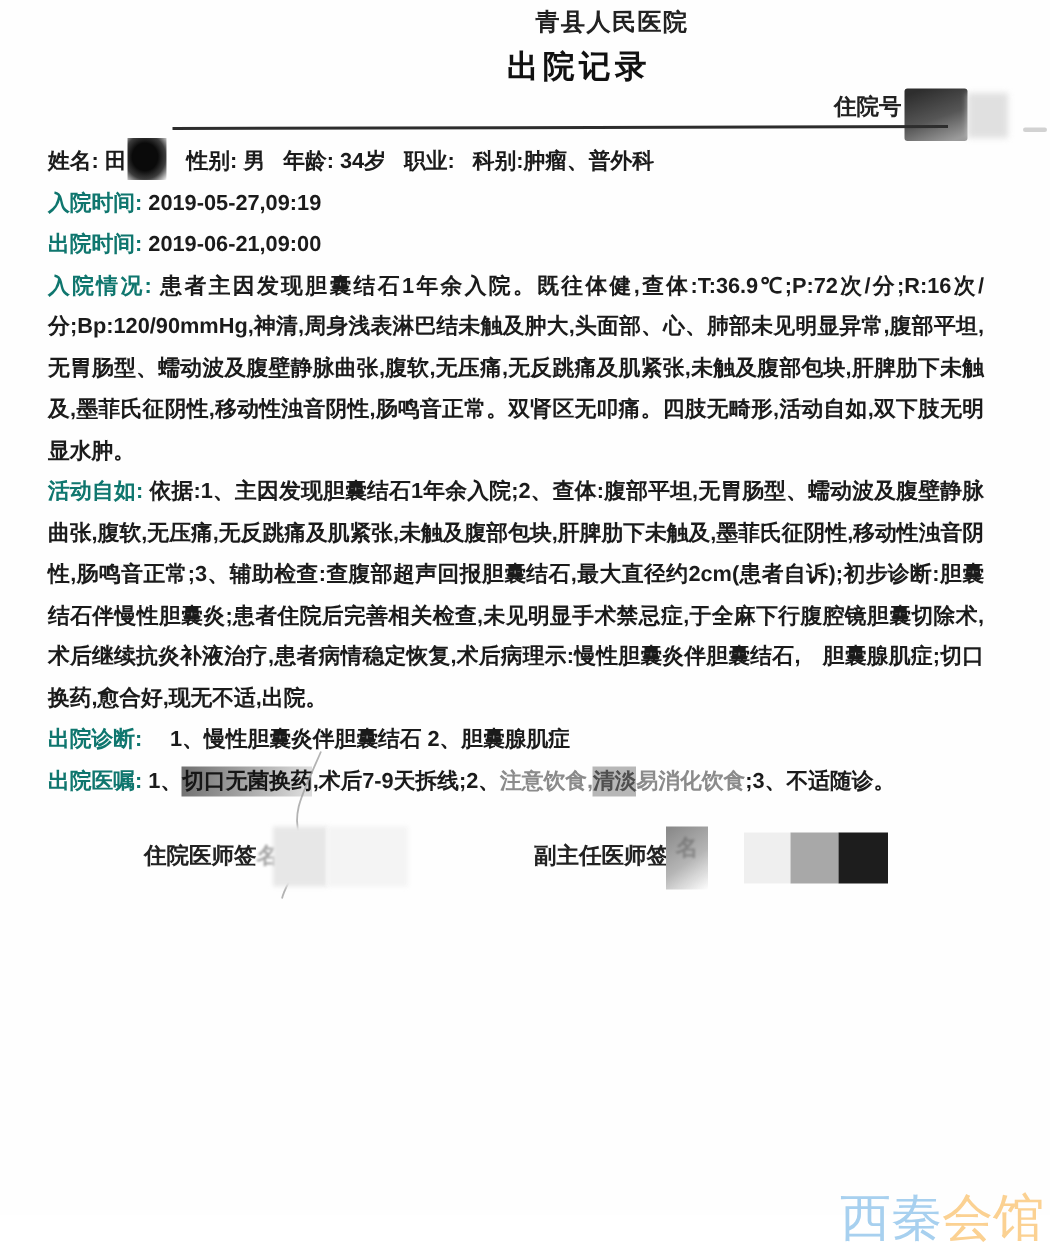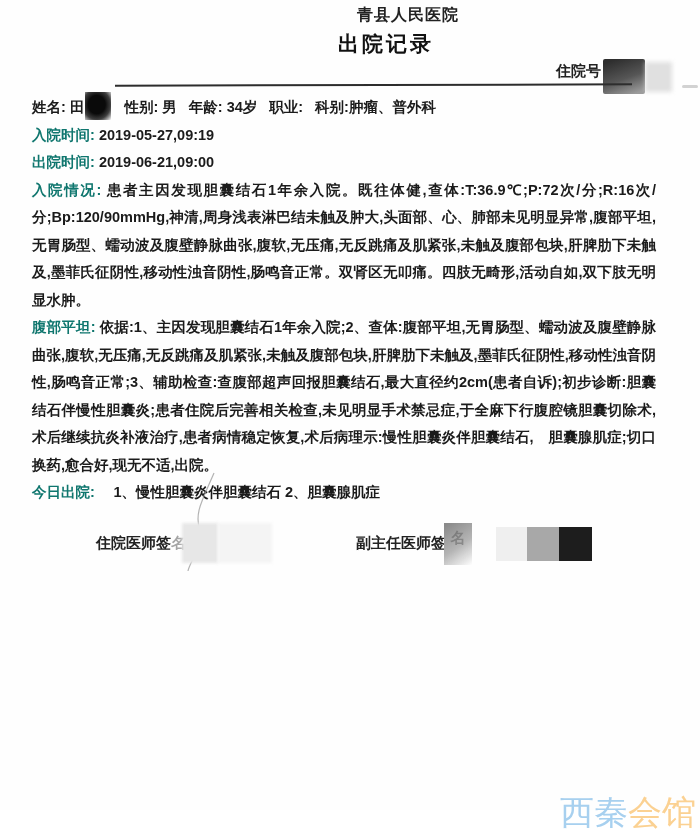--- a/index.html
+++ b/index.html
@@ -126,25 +126,26 @@
       <span class="field"><span>姓名:</span> <span>田</span><span class="name-blob"></span></span><span class="field"><span>性别:</span> <span>男</span></span><span class="field"><span>年龄:</span> <span>34岁</span></span><span class="field"><span>职业:</span></span><span class="field"><span>科别:</span><span>肿瘤、普外科</span></span>
     </p>
 
     <p><span class="sec-label">入院时间:</span> <span>2019-05-27,09:19</span></p>
 
     <p><span class="sec-label">出院时间:</span> <span>2019-06-21,09:00</span></p>
 
     <p><span class="sec-label">入院情况:</span> <span>患者主因发现胆囊结石1年余入院。既往体健,查体:T:36.9℃;P:72次/分;R:16次/分;Bp:120/90mmHg,神清,周身浅表淋巴结未触及肿大,头面部、心、肺部未见明显异常,腹部平坦,无胃肠型、蠕动波及腹壁静脉曲张,腹软,无压痛,无反跳痛及肌紧张,未触及腹部包块,肝脾肋下未触及,墨菲氏征阴性,移动性浊音阴性,肠鸣音正常。双肾区无叩痛。四肢无畸形,活动自如,双下肢无明显水肿。</span></p>
 
 
-    <p><span class="sec-label">腹部平坦:</span> <span>依据:1、主因发现胆囊结石1年余入院;2、查体:腹部平坦,无胃肠型、蠕动波及腹壁静脉曲张,腹软,无压痛,无反跳痛及肌紧张,未触及腹部包块,肝脾肋下未触及,墨菲氏征阴性,移动性浊音阴性,肠鸣音正常;3、辅助检查:查腹部超声回报胆囊结石,最大直径约2cm(患者自诉);初步诊断:胆囊结石伴慢性胆囊炎;患者住院后完善相关检查,未见明显手术禁忌症,于全麻下行腹腔镜胆囊切除术,术后继续抗炎补液治疗,患者病情稳定恢复,术后病理示:慢性胆囊炎伴胆囊结石,　胆囊腺肌症;切口换药,愈合好,现无不适,出院。</span></p>
+    <p><span class="sec-label">活动自如:</span> <span>依据:1、主因发现胆囊结石1年余入院;2、查体:腹部平坦,无胃肠型、蠕动波及腹壁静脉曲张,腹软,无压痛,无反跳痛及肌紧张,未触及腹部包块,肝脾肋下未触及,墨菲氏征阴性,移动性浊音阴性,肠鸣音正常;3、辅助检查:查腹部超声回报胆囊结石,最大直径约2cm(患者自诉);初步诊断:胆囊结石伴慢性胆囊炎;患者住院后完善相关检查,未见明显手术禁忌症,于全麻下行腹腔镜胆囊切除术,术后继续抗炎补液治疗,患者病情稳定恢复,术后病理示:慢性胆囊炎伴胆囊结石,　胆囊腺肌症;切口换药,愈合好,现无不适,出院。</span></p>
 
-    <p><span class="sec-label">今日出院:</span> <span>　1、慢性胆囊炎伴胆囊结石 2、胆囊腺肌症</span></p>
+    <p><span class="sec-label">出院诊断:</span> <span>　1、慢性胆囊炎伴胆囊结石 2、胆囊腺肌症</span></p>
 
 
+    <p><span class="sec-label">出院医嘱:</span> <span><span>1、</span><span class="seg-smudge-dark">切口无菌换药</span><span>,术后7-9天拆线;2、</span><span class="seg-faded">注意饮食,</span><span class="seg-smudge-light">清淡</span><span class="seg-faded">易消化饮食</span><span>;3、不适随诊。</span></span></p>
 
     <div class="signature-row">
       <svg class="pen-stroke" width="50" height="105" viewBox="0 0 50 105">
         <path d="M32,2 C20,30 12,42 18,60 C22,74 8,90 6,100" stroke="#9a9a9a" stroke-width="1.2" fill="none" opacity="0.75"></path>
       </svg>
       <span class="sig-label"><span>住院医师签</span><span class="ghost-char">名</span></span>
       <span class="sig-blur-1"></span>
       <span class="sig-blur-2"></span>
       <span class="sig-label deputy-label">副主任医师签</span>
       <span class="deputy-blob"><span class="ghost-char">名</span></span>

